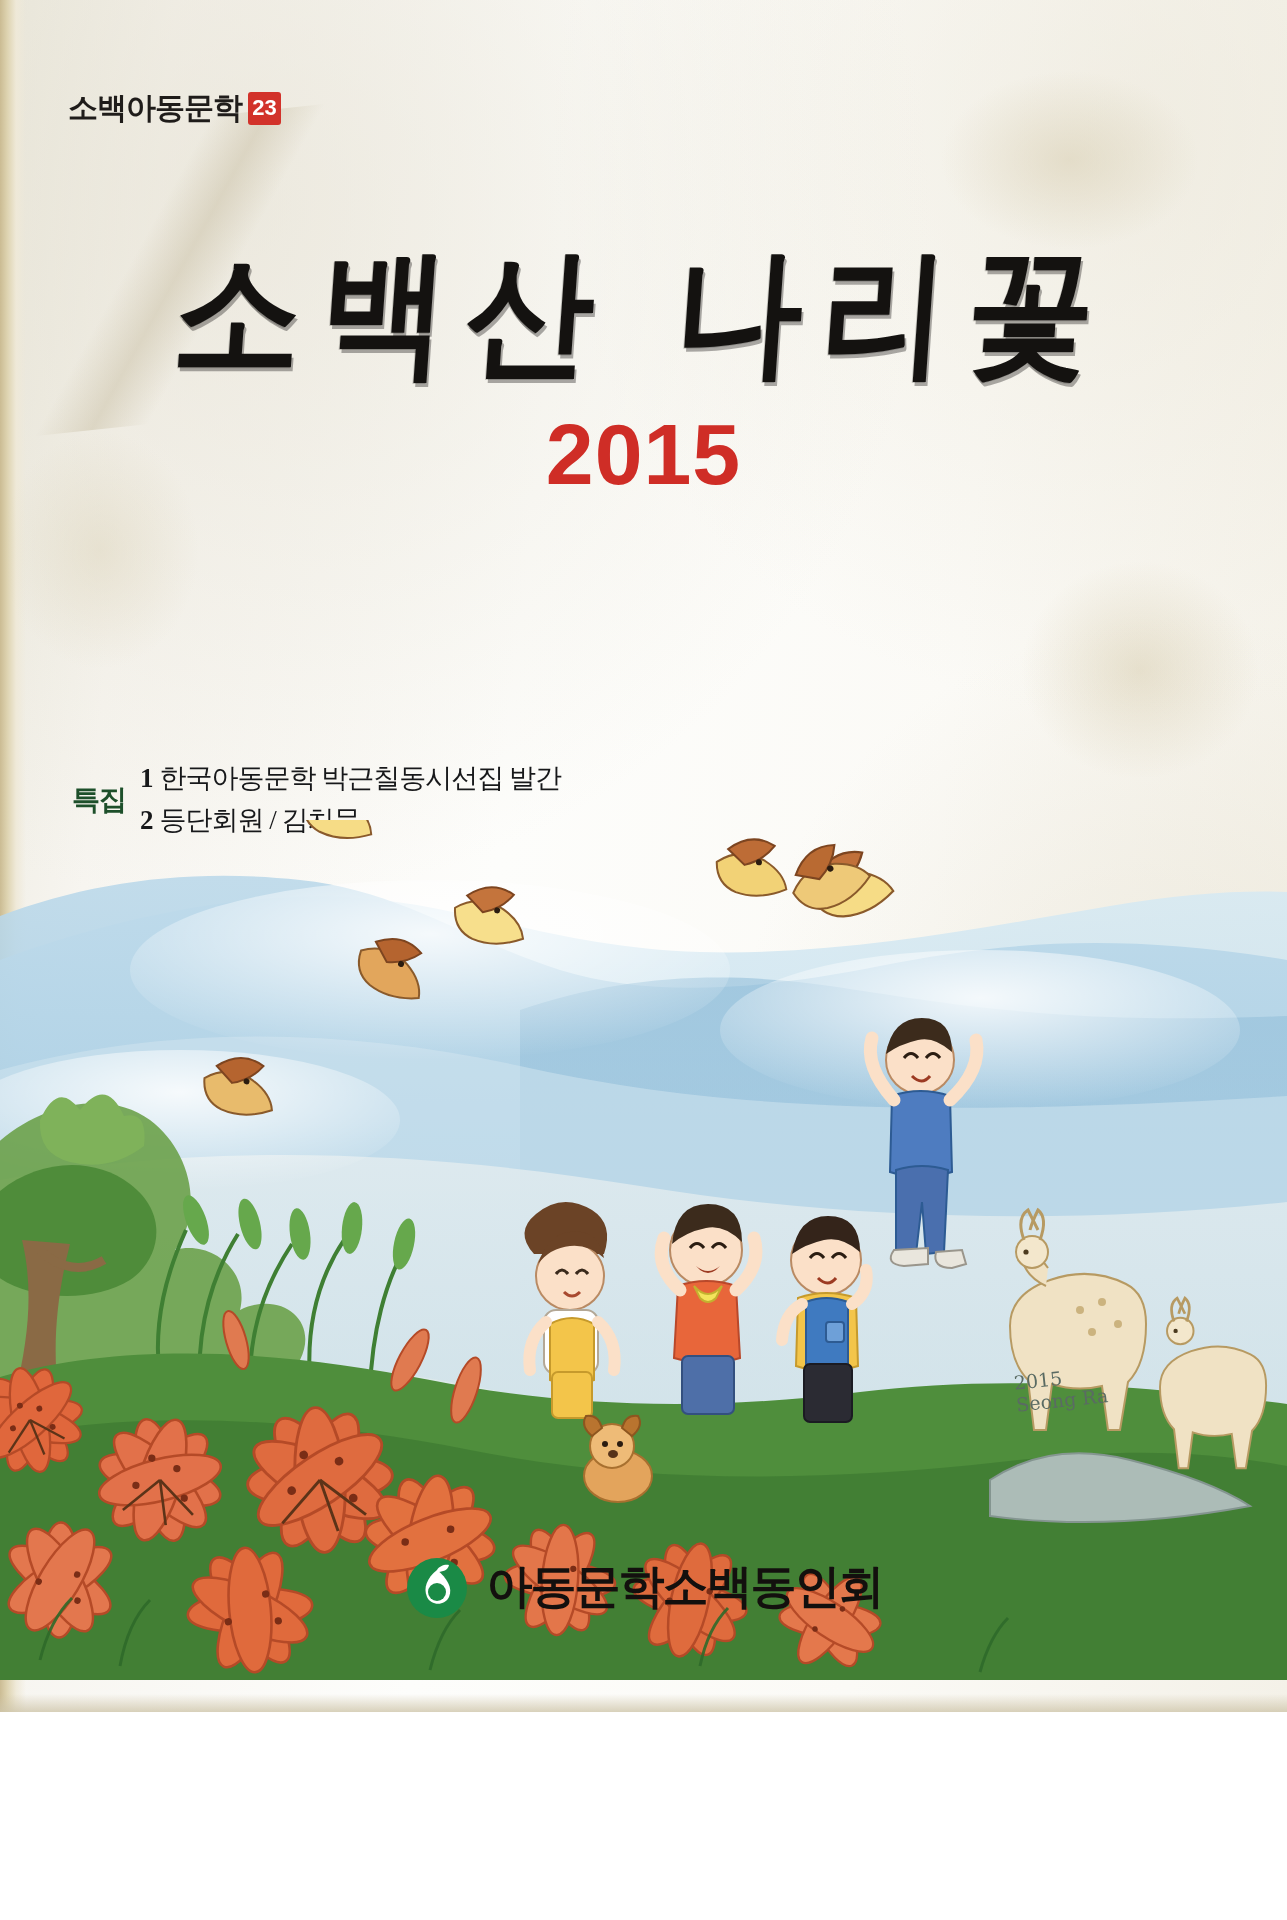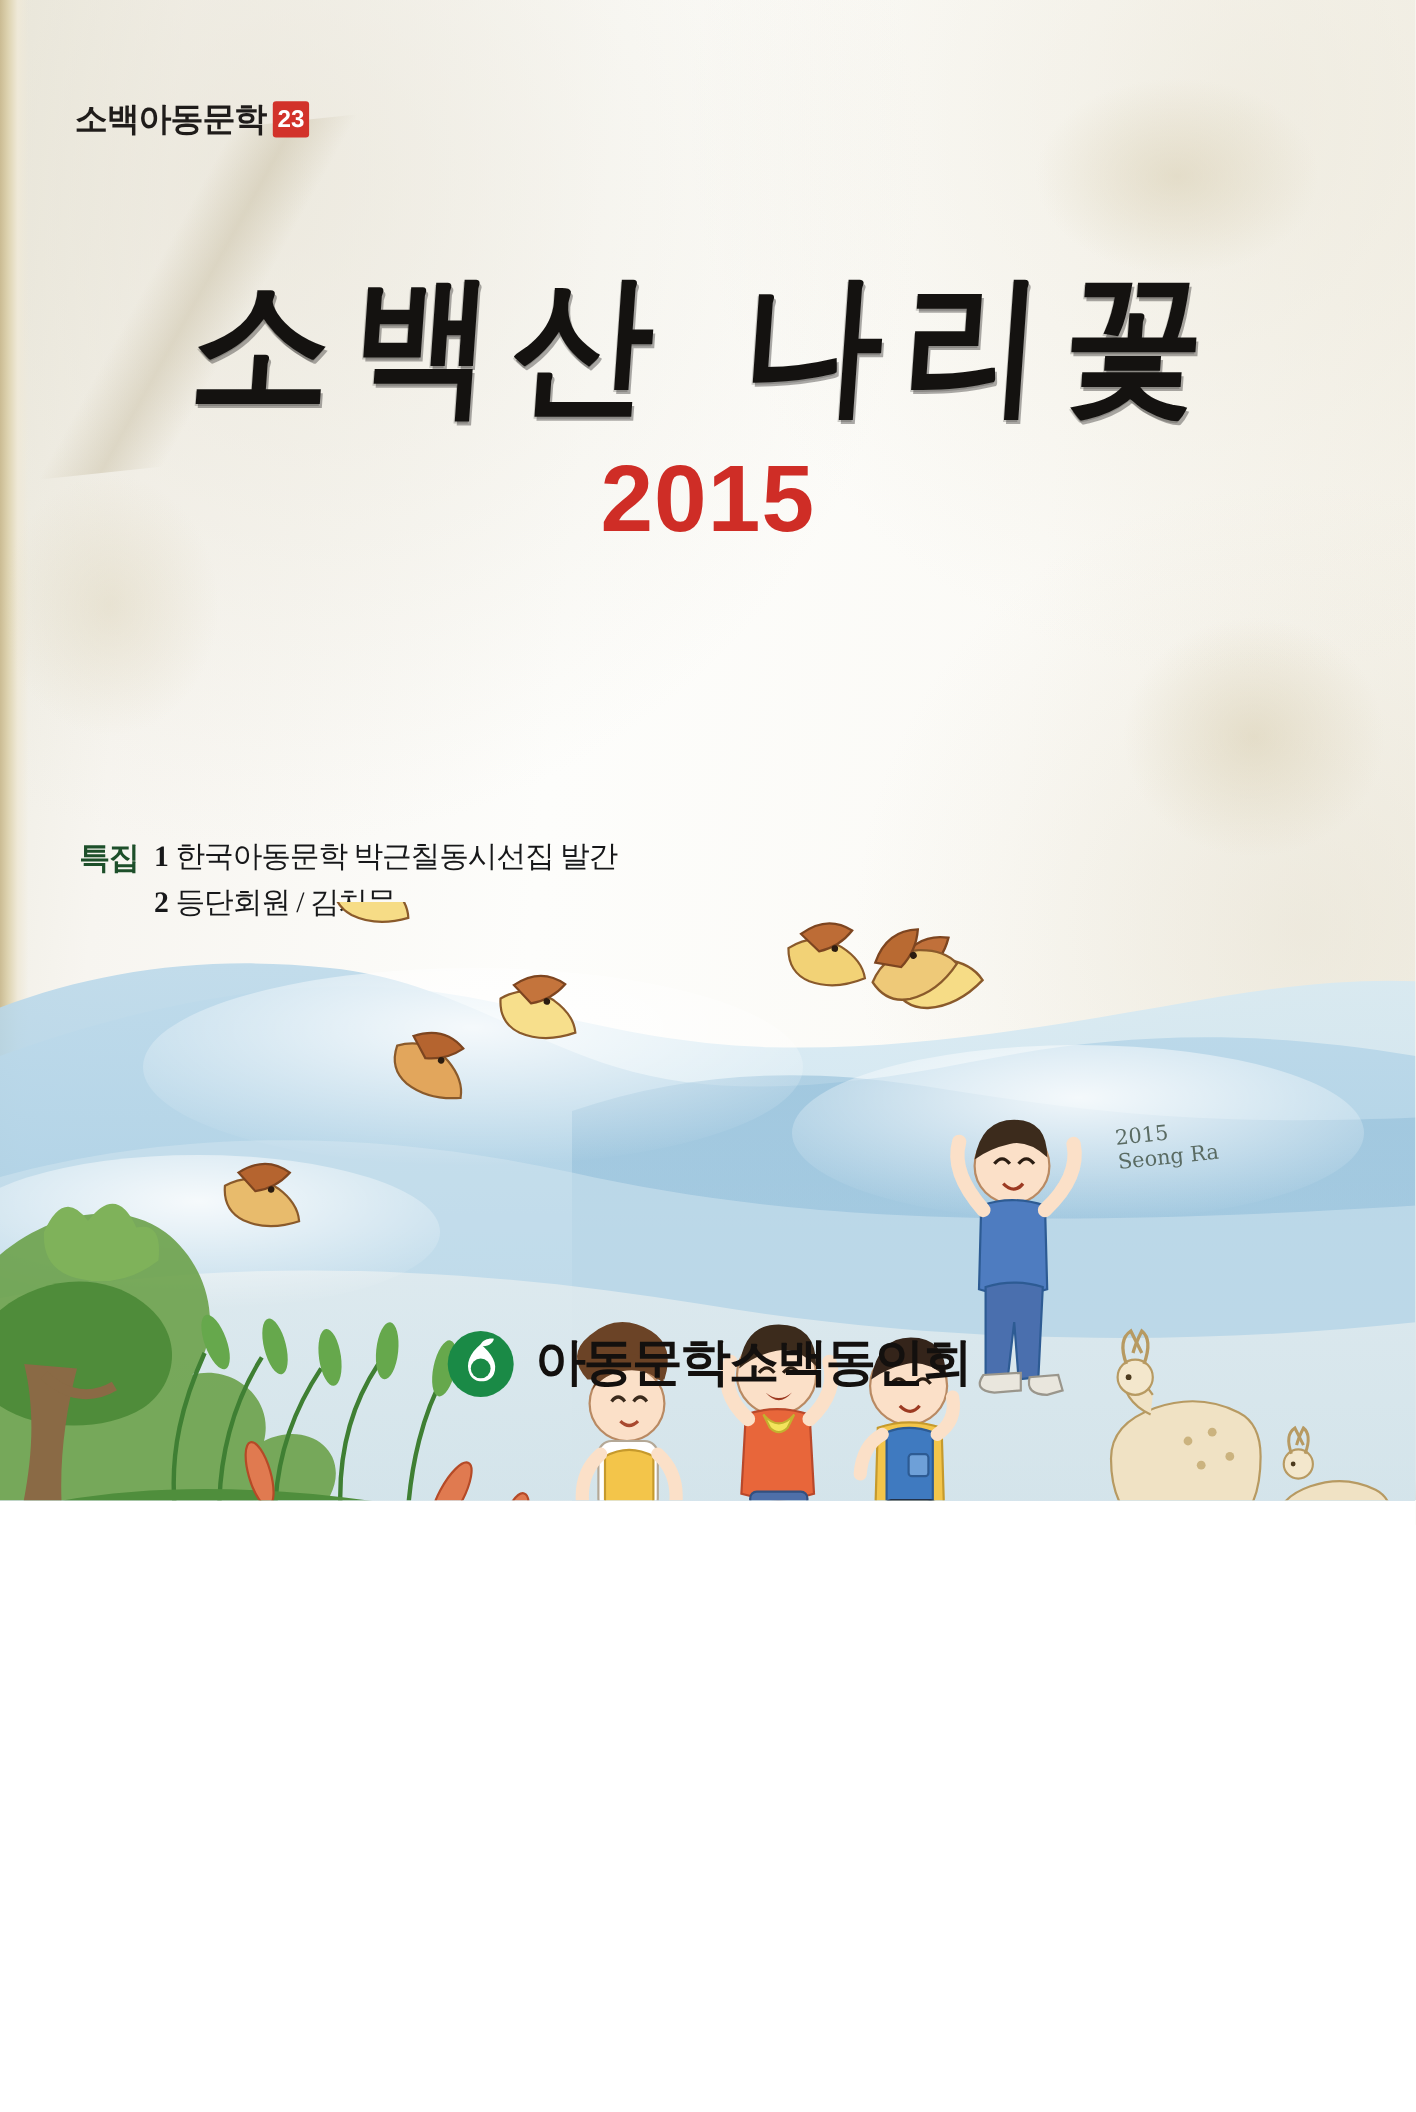--- a/index.html
+++ b/index.html
@@ -6,21 +6,21 @@
     margin: 0;
     padding: 0;
     background: #ffffff;
   }
   body {
     font-family: "Liberation Sans", sans-serif;
   }
   #page {
     position: relative;
     width: 1287px;
-    height: 1364px;
+    height: 1712px;
     overflow: hidden;
     background: #f7f4ef;
   }
 
   
   .paper {
     position: absolute;
     inset: 0;
     background:
       radial-gradient(circle at 18% 12%, rgba(226,221,205,0.55) 0%, rgba(226,221,205,0) 38%),
@@ -110,21 +110,21 @@
     color: #cf2d26;
     letter-spacing: 1px;
   }
 
   
   .feature {
     position: absolute;
     left: 72px;
     top: 760px;
     display: flex;
-    align-items: flex-start;
+    align-items: center;
     gap: 14px;
   }
   .feature-label {
     font-size: 28px;
     font-weight: 700;
     color: #1d4f2a;
     letter-spacing: -1px;
     padding-top: 1px;
   }
   .feature-items {

